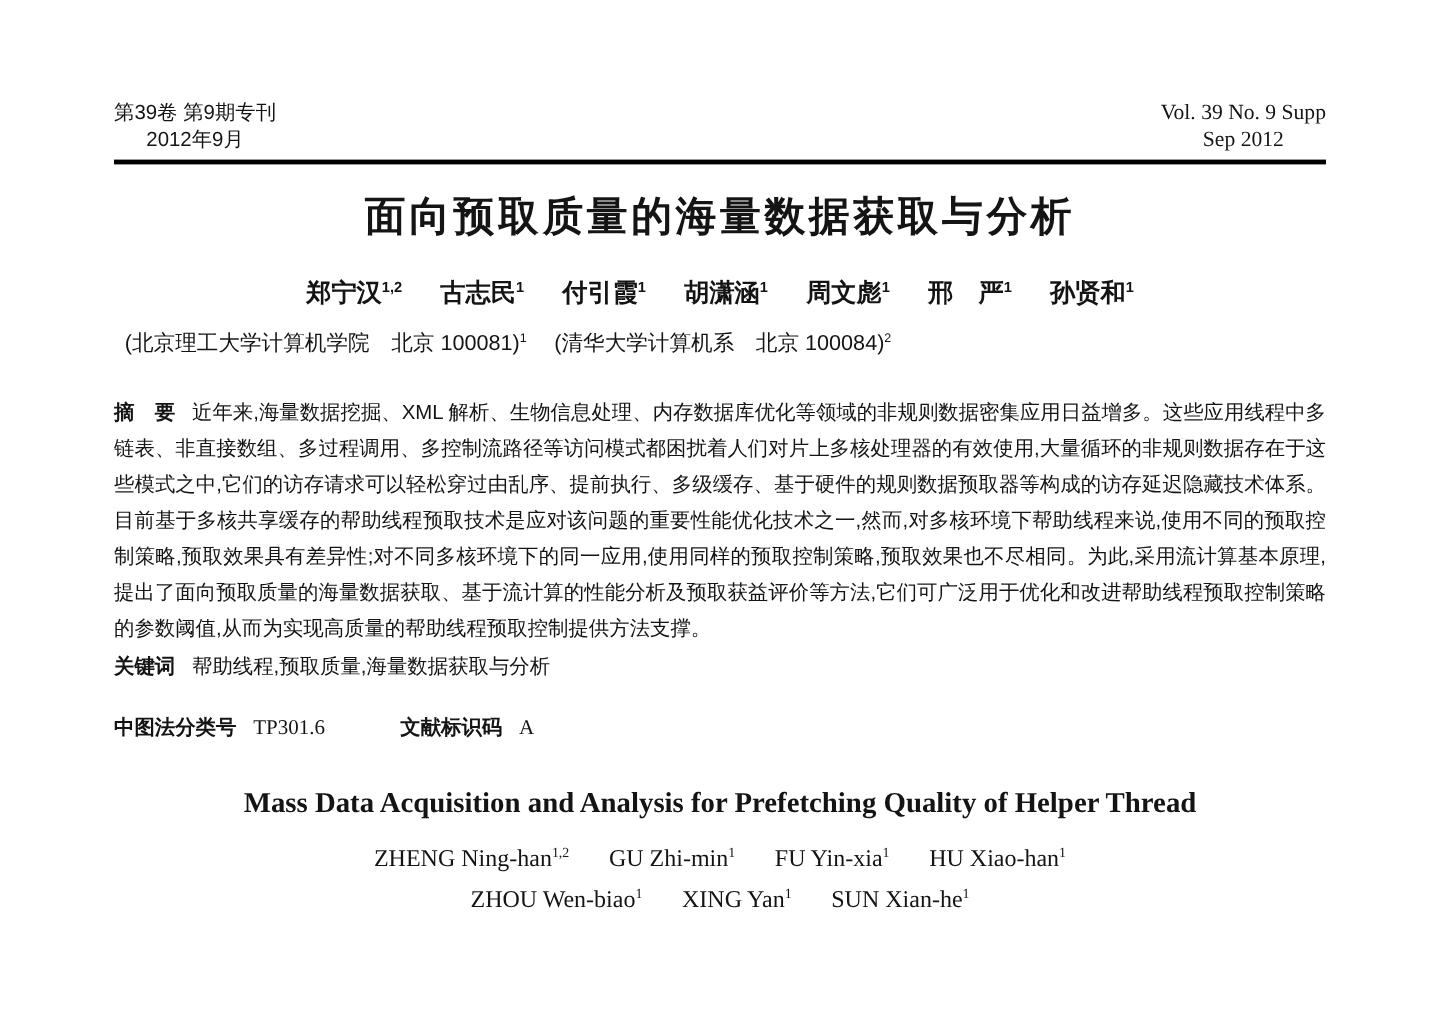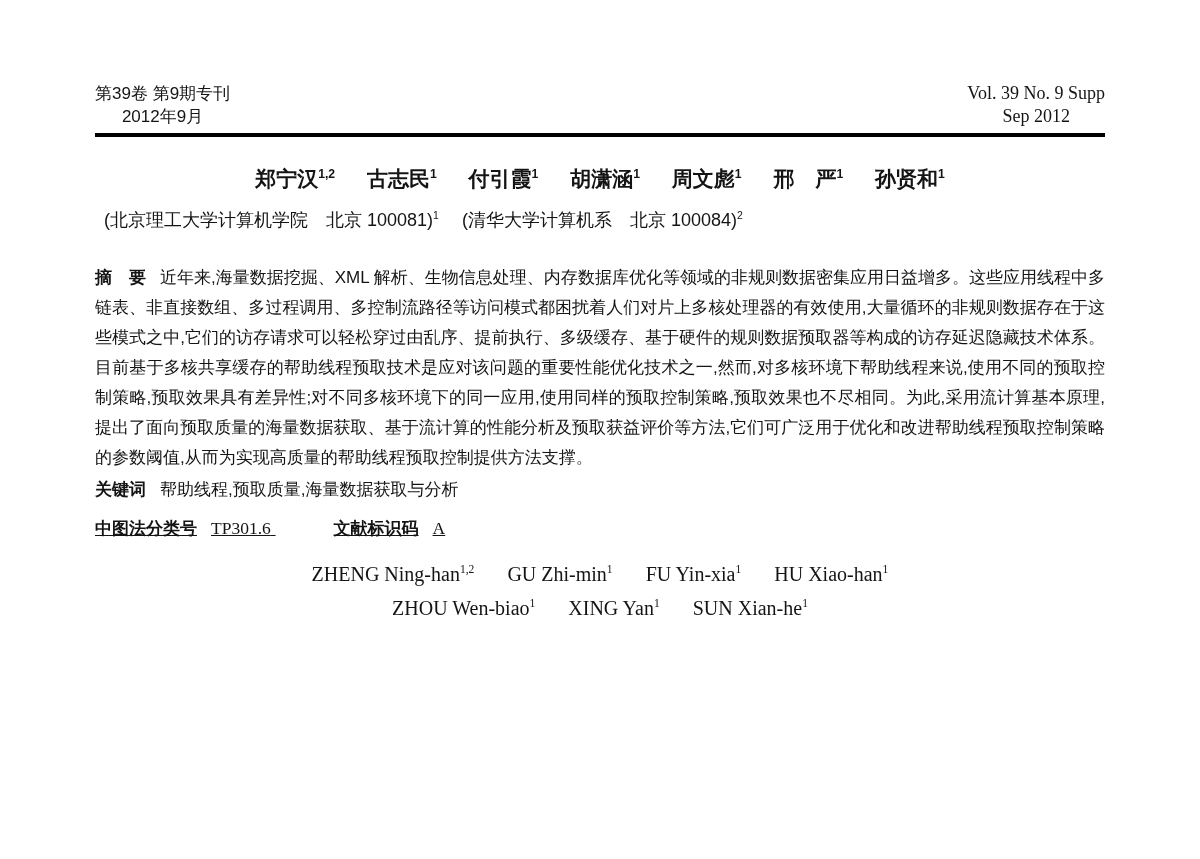--- a/index.html
+++ b/index.html
@@ -86,22 +86,21 @@
     margin-right: 14px;
   }
   .keywords {
     font-size: 17px;
     line-height: 30px;
     margin-top: 2px;
   }
   .clc-line {
     font-size: 17px;
     line-height: 30px;
-    margin-top: 8px;
-    text-decoration: underline;
+    margin-top: 20px;
   }
   .clc-line .value {
     font-family: "Liberation Serif", serif;
     font-size: 17.5px;
   }
   .clc-line .label-doc { margin-left: 58px; }
 
   
   .title-en {
     margin: 32px 0 0 0;
@@ -141,20 +140,21 @@
     </div>
     <div class="jh-block jh-center">
     </div>
     <div class="jh-block jh-right">
       <div>Vol. 39 No. 9 Supp</div>
       <div>Sep 2012</div>
     </div>
   </div>
   <div class="header-rule"></div>
 
+  <h1 class="title-cn">面向预取质量的海量数据获取与分析</h1>
 
   <div class="authors-cn">
     <span class="author"><span>郑宁汉</span><sup>1,2</sup></span>
     <span class="author"><span>古志民</span><sup>1</sup></span>
     <span class="author"><span>付引霞</span><sup>1</sup></span>
     <span class="author"><span>胡潇涵</span><sup>1</sup></span>
     <span class="author"><span>周文彪</span><sup>1</sup></span>
     <span class="author"><span>邢　严</span><sup>1</sup></span>
     <span class="author"><span>孙贤和</span><sup>1</sup></span>
   </div>
@@ -170,20 +170,21 @@
 
   <div class="keywords">
     <span class="inline-label">关键词</span><span>帮助线程,预取质量,海量数据获取与分析</span>
   </div>
 
   <div class="clc-line">
     <span class="inline-label">中图法分类号</span><span class="value">TP301.6</span>
     <span class="inline-label label-doc">文献标识码</span><span class="value">A</span>
   </div>
 
+  <h2 class="title-en">Mass Data Acquisition and Analysis for Prefetching Quality of Helper Thread</h2>
 
   <div class="authors-en line-1">
     <span class="author"><span>ZHENG Ning-han</span><sup>1,2</sup></span>
     <span class="author"><span>GU Zhi-min</span><sup>1</sup></span>
     <span class="author"><span>FU Yin-xia</span><sup>1</sup></span>
     <span class="author"><span>HU Xiao-han</span><sup>1</sup></span>
   </div>
   <div class="authors-en line-2">
     <span class="author"><span>ZHOU Wen-biao</span><sup>1</sup></span>
     <span class="author"><span>XING Yan</span><sup>1</sup></span>

